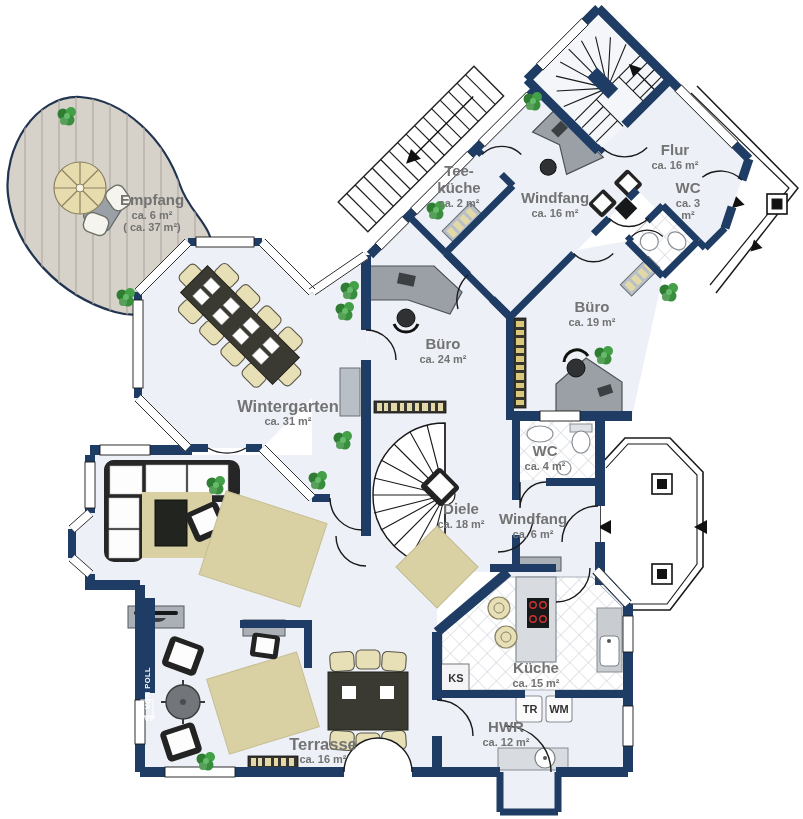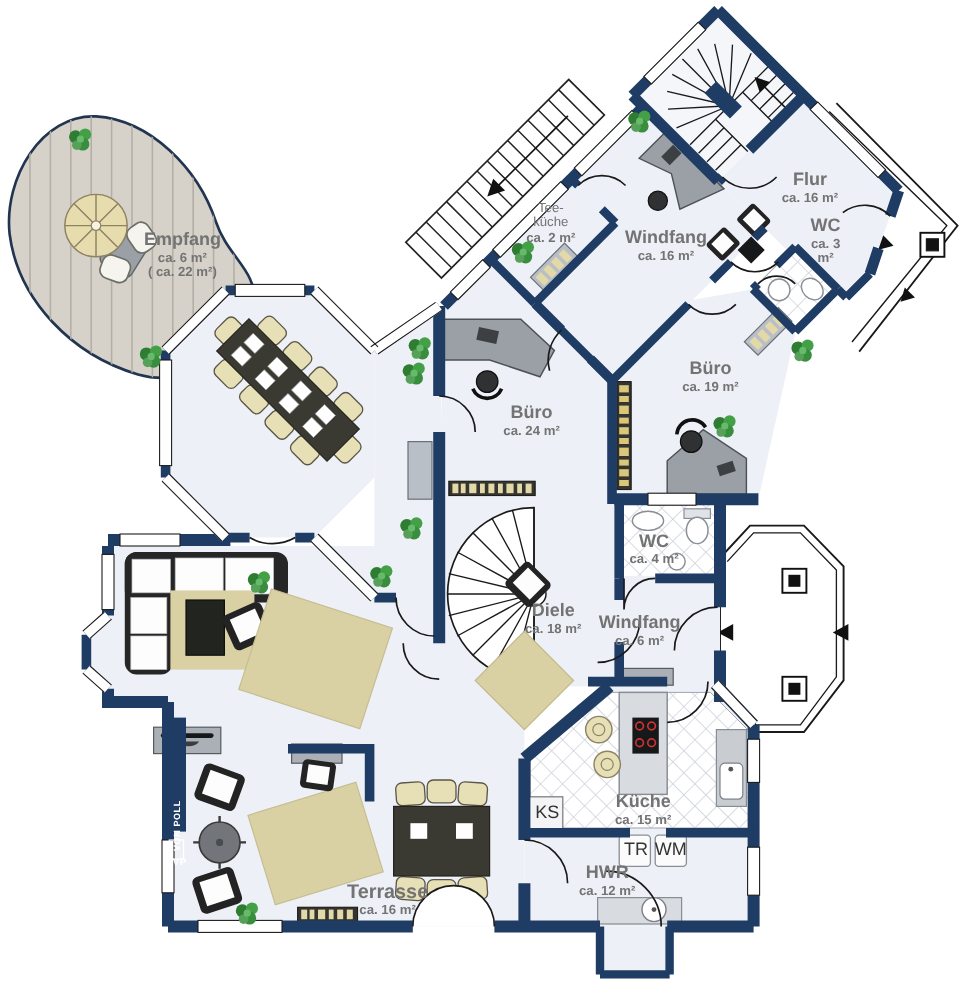--- a/index.html
+++ b/index.html
@@ -3,23 +3,23 @@
 <meta charset="utf-8">
 <style>
   html,body{margin:0;padding:0;background:#fff;}
   #plan{position:relative;width:803px;height:819px;background:#fff;overflow:hidden;
         font-family:"Liberation Sans",sans-serif;}
   svg{position:absolute;left:0;top:0;}
   .lbl{position:absolute;transform:translate(-50%,-50%);text-align:center;color:#737373;
        white-space:nowrap;line-height:1.12;}
   .nm{font-weight:bold;font-size:15px;}
   .nm-lg{font-weight:bold;font-size:16.5px;}
-  .nm-sm{font-weight:normal;font-size:11px;}
+  .nm-sm{font-weight:bold;font-size:15px;}
   .ar{font-weight:bold;font-size:11px;}
-  .tag{font-weight:normal;font-size:15px;color:#333;}
+  .tag{font-weight:bold;font-size:11px;color:#333;}
   .wm{position:absolute;color:#fff;font-weight:bold;font-size:7.5px;letter-spacing:.5px;
       transform:rotate(-90deg) translate(-50%,0);transform-origin:0 0;white-space:nowrap;}
 </style>
 </head>
 <body>
 
 <div id="plan">
 <svg width="803" height="819" viewBox="0 0 803 819">
 <defs>
   <pattern id="tile45" patternUnits="userSpaceOnUse" width="13" height="13" patternTransform="rotate(45)">
@@ -476,21 +476,25 @@
   <use href="#plant" x="345" y="311"></use>
 </g>
 
 <rect x="138" y="598" width="17" height="95" fill="#1e3c64"></rect>
 <rect x="141" y="700" width="12" height="16" fill="none" stroke="#fff" stroke-width="1"></rect>
 </svg>
 
 <div class="lbl" style="left:152px;top:213px">
   <div class="nm">Empfang</div>
   <div class="ar">ca. 6 m²</div>
-  <div class="ar">( ca. 22 m²)</div>
+  <div class="ar">( ca. 37 m²)</div>
+</div>
+<div class="lbl" style="left:288px;top:412px">
+  <div class="nm-lg">Wintergarten</div>
+  <div class="ar">ca. 31 m²</div>
 </div>
 <div class="lbl" style="left:443px;top:351px">
   <div class="nm">Büro</div>
   <div class="ar">ca. 24 m²</div>
 </div>
 <div class="lbl" style="left:592px;top:314px">
   <div class="nm">Büro</div>
   <div class="ar">ca. 19 m²</div>
 </div>
 <div class="lbl" style="left:459px;top:186px">

